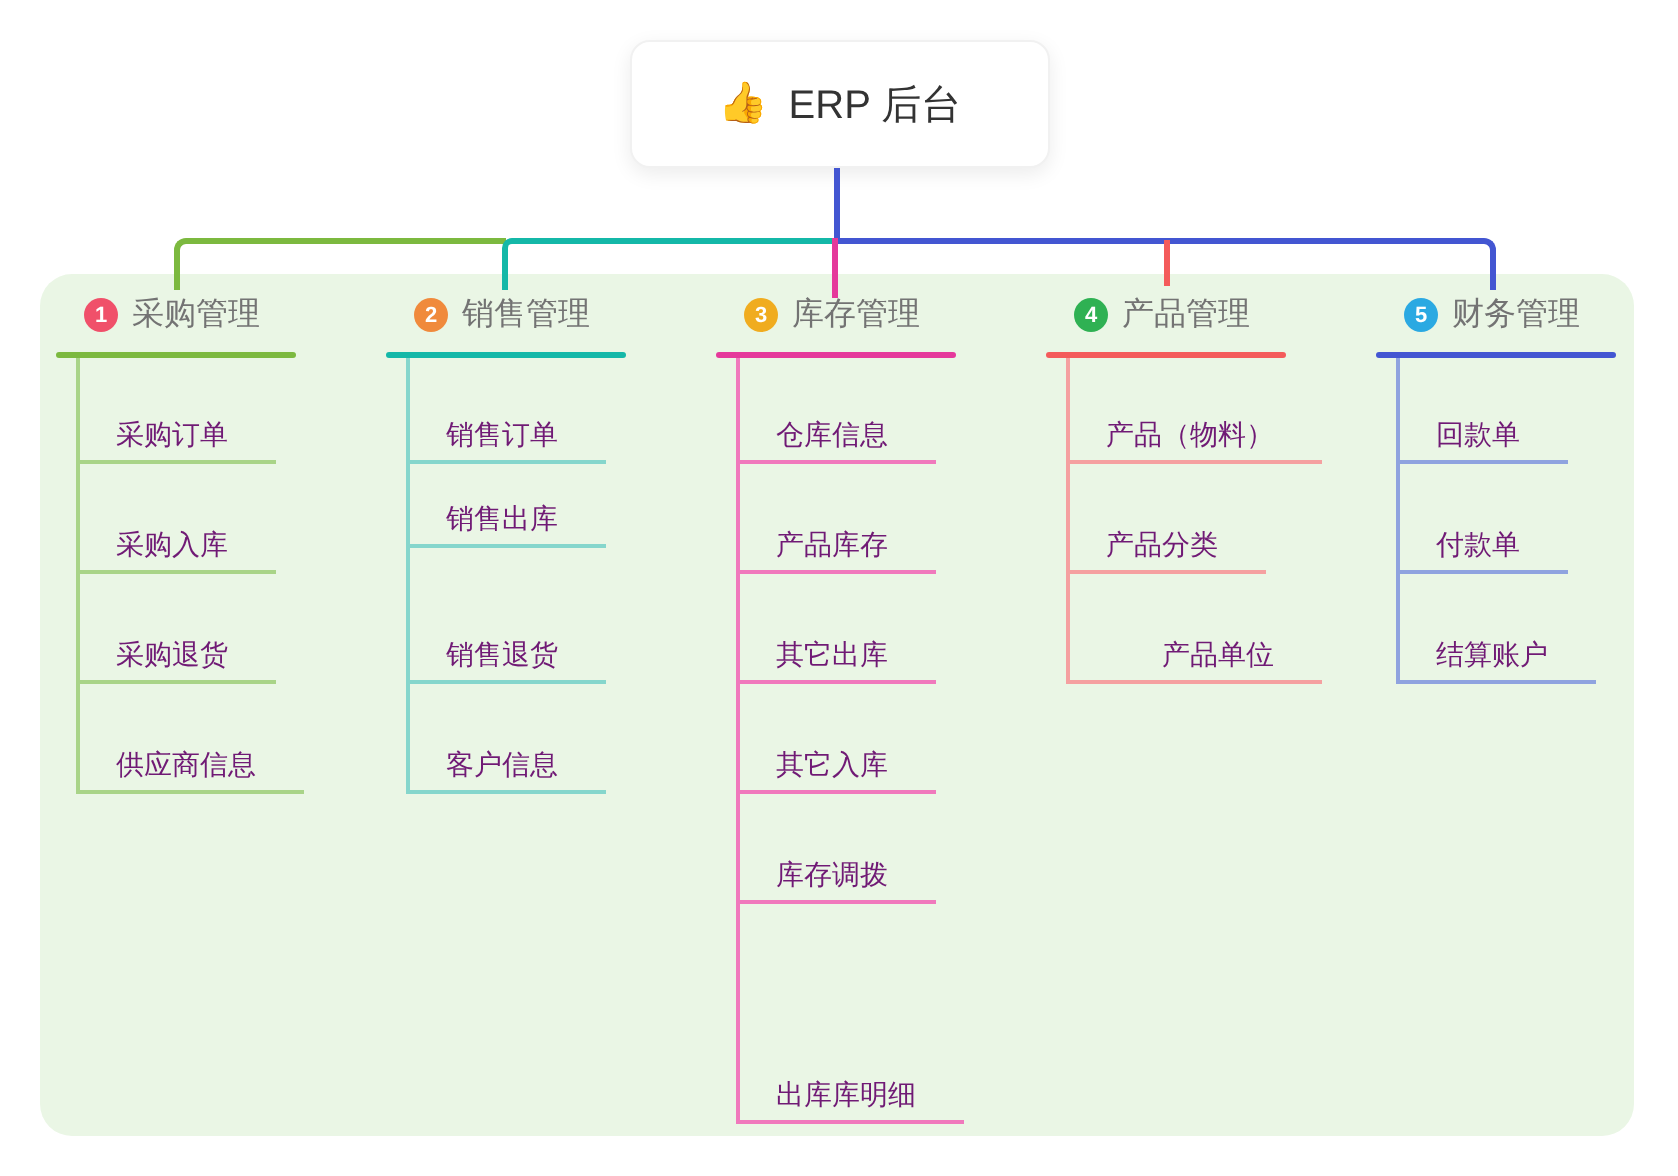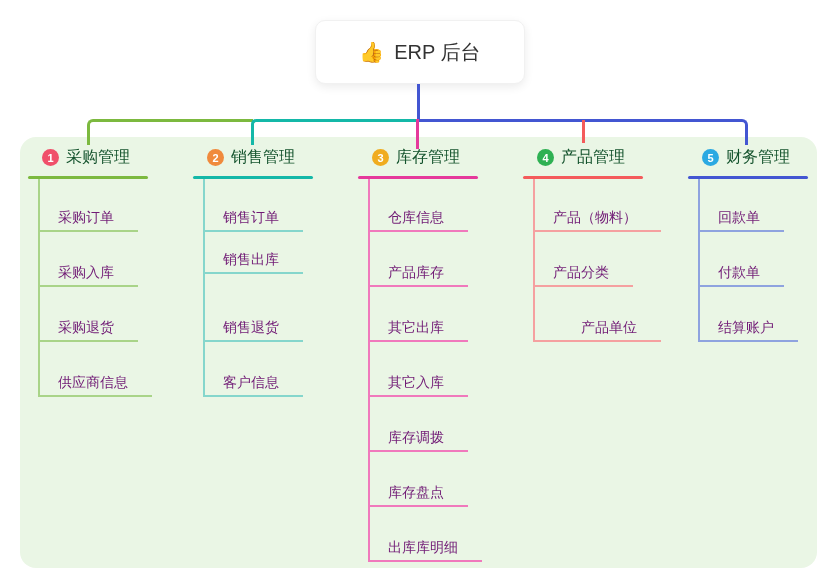--- a/index.html
+++ b/index.html
@@ -30,21 +30,21 @@
   .bus-right{left:418px;top:119px;width:330px;height:26px;border-style:solid;border-width:3px 3px 0 0;border-top-right-radius:6px;background:none;box-sizing:border-box;}
   .drop-3{left:416px;top:119px;width:3px;height:30px;}
   .drop-4{left:582px;top:120px;width:3px;height:23px;}
   
   .branch{position:absolute;top:144px;width:160px;height:430px;}
   .branch .header{position:absolute;left:14px;top:3px;display:flex;align-items:center;gap:7px;}
   .badge{
     width:17px;height:17px;border-radius:50%;color:#fff;font-size:11px;font-weight:bold;
     display:flex;align-items:center;justify-content:center;flex:0 0 auto;
   }
-  .branch .label{font-size:16px;color:#14532d;font-weight:500;white-space:nowrap;}
+  .branch .label{font-size:16px;color:#737373;font-weight:500;white-space:nowrap;}
   .header-underline{position:absolute;left:0;top:32px;width:120px;height:3px;border-radius:2px;}
   .vline{position:absolute;left:10px;top:35px;width:2px;}
   .child{
     position:absolute;left:10px;
     padding:0 24px 0 20px;line-height:26px;height:26px;
     font-size:14px;color:#701a75;white-space:nowrap;
     border-bottom:2px solid transparent;width:max-content;
   }
 </style>
 </head>
@@ -93,21 +93,20 @@
       <span class="badge" style="background: rgb(240, 172, 31);">3</span>
       <span class="label">库存管理</span>
     </div>
     <div class="header-underline" style="background: rgb(229, 57, 155);"></div>
     <div class="vline" style="background: rgb(240, 121, 188); height: 381px;"></div>
   <div class="child" style="top: 60px; border-bottom-color: rgb(240, 121, 188);">仓库信息</div>
     <div class="child" style="top: 115px; border-bottom-color: rgb(240, 121, 188);">产品库存</div>
     <div class="child" style="top: 170px; border-bottom-color: rgb(240, 121, 188);">其它出库</div>
     <div class="child" style="top: 225px; border-bottom-color: rgb(240, 121, 188);">其它入库</div>
     <div class="child" style="top: 280px; border-bottom-color: rgb(240, 121, 188);">库存调拨</div>
-    <div class="child" style="top: 335px; border-bottom-color: rgb(240, 121, 188);">库存盘点</div>
     <div class="child" style="top: 390px; border-bottom-color: rgb(240, 121, 188);">出库库明细</div>
   </div>
 <div class="branch" style="left: 523px;">
     <div class="header">
       <span class="badge" style="background: rgb(47, 177, 83);">4</span>
       <span class="label">产品管理</span>
     </div>
     <div class="header-underline" style="background: rgb(244, 91, 91);"></div>
     <div class="vline" style="background: rgb(245, 160, 160); height: 161px;"></div>
   <div class="child" style="top: 60px; border-bottom-color: rgb(245, 160, 160);">产品（物料）</div>

